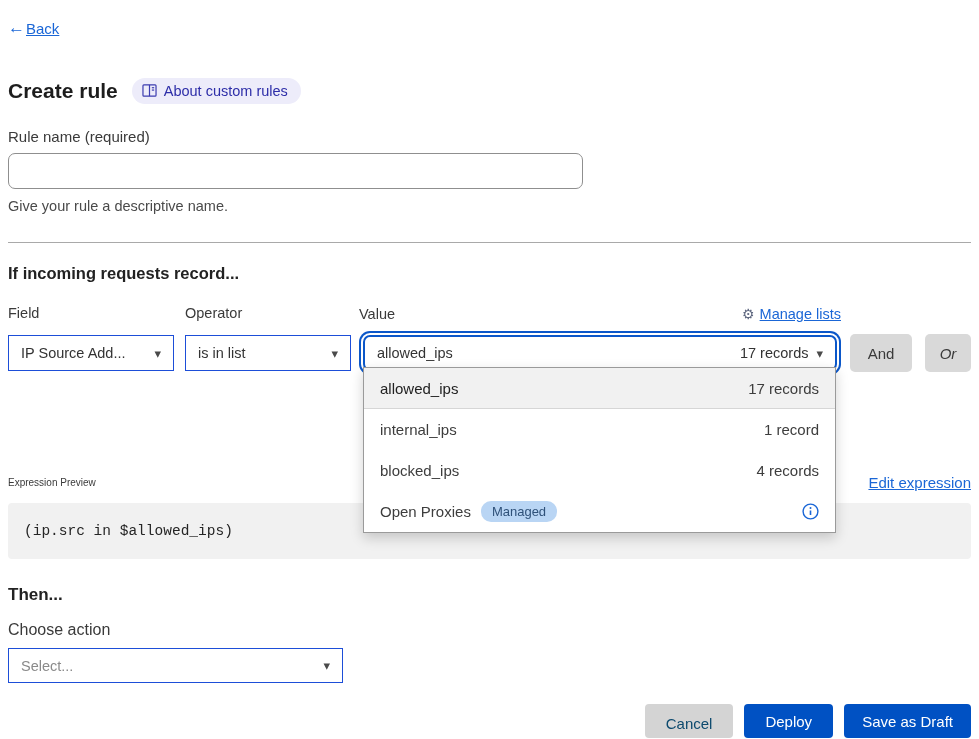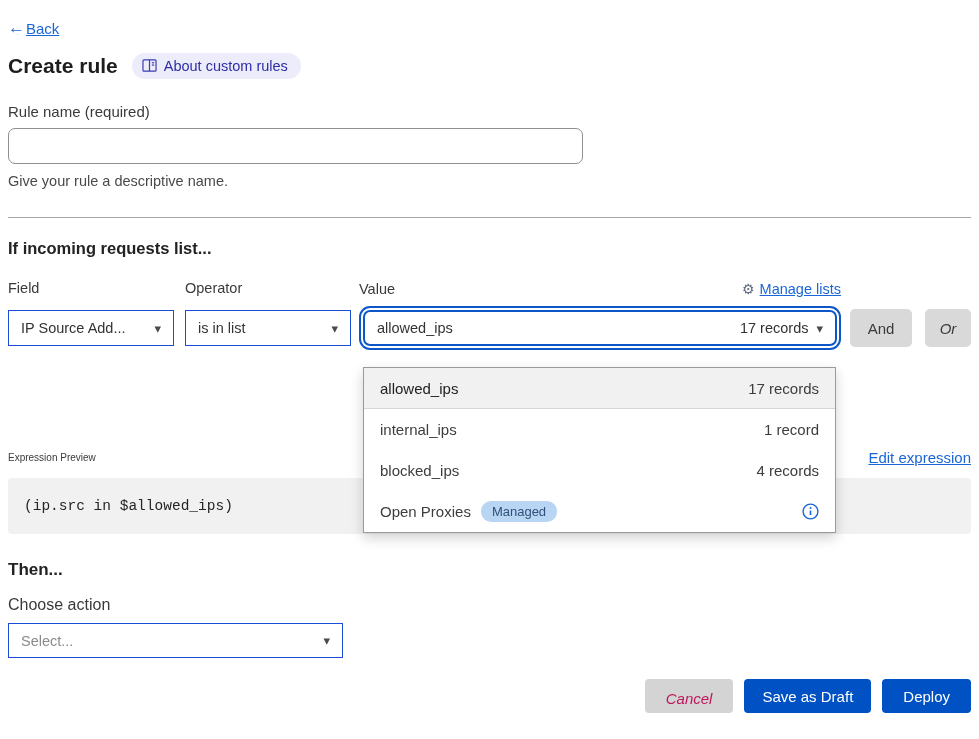--- a/index.html
+++ b/index.html
@@ -7,21 +7,21 @@
   body { font-family: "Liberation Sans", "DejaVu Sans", sans-serif; color: #313131; }
   .page { position: relative; width: 979px; height: 739px; padding: 18px 8px 0 8px; }
 
   
   .back-row { height: 20px; }
   .back-link { color: #1a66d6; font-size: 15px; text-decoration: none; cursor: pointer; display: inline-flex; align-items: center; }
   .back-link .arrow { text-decoration: none; font-size: 17px; margin-right: 1px; }
   .back-link .back-text { text-decoration: underline; }
 
   
-  .title-row { margin-top: 13px; height: 30px; display: flex; align-items: center; }
+  .title-row { margin-top: 38px; height: 30px; display: flex; align-items: center; }
   .page-title { font-size: 21px; font-weight: 700; color: #1d1d1d; }
   .about-badge { margin-left: 14px; display: inline-flex; align-items: center; gap: 7px;
     background: #edecfa; color: #2d2da8; font-size: 14.5px; padding: 5px 13px 5px 10px;
     border-radius: 13px; text-decoration: none; cursor: pointer; }
   .about-badge svg { display: block; }
 
   
   .form-label { margin-top: 22px; font-size: 15px; color: #3a3a3a; height: 18px; }
   .rule-name-input { margin-top: 7px; width: 575px; height: 36px; border: 1px solid #8f8f8f;
     border-radius: 7px; font-size: 15px; padding: 0 10px; outline: none; display: block;
@@ -83,21 +83,21 @@
   
   .then-heading { margin-top: 26px; font-size: 17px; font-weight: 700; color: #222; height: 20px; }
   .action-label { margin-top: 16px; font-size: 16px; color: #3a3a3a; height: 18px; }
   .action-select { margin-top: 9px; width: 335px; height: 35px; }
   .action-select .placeholder { color: #8a8a8a; }
 
   
   .footer { margin-top: 21px; display: flex; justify-content: flex-end; gap: 11px; }
   .footer button { height: 34px; border: none; border-radius: 4px; font-size: 15px; cursor: pointer;
     font-family: "Liberation Sans", sans-serif; }
-  .cancel-btn { background: #d4d4d4; color: #be185d; padding: 11px 21px; font-style: italic; }
+  .cancel-btn { background: #d4d4d4; color: #0c4a6e; padding: 11px 21px; }
   .btn-blue { background: #0051c3; color: #ffffff; }
   .save-draft-btn { padding: 0 18px; }
   .deploy-btn { padding: 0 21px; }
 </style>
 </head>
 <body>
 
 <div class="page">
 
   <div class="back-row">
@@ -121,21 +121,21 @@
       <span>About custom rules</span>
     </a>
   </div>
 
   <div class="form-label">Rule name (required)</div>
   <input class="rule-name-input" type="text" value="" style="">
   <div class="helper-text">Give your rule a descriptive name.</div>
 
   <hr class="divider">
 
-  <h2 class="section-heading">If incoming requests list...</h2>
+  <h2 class="section-heading">If incoming requests record...</h2>
 
   <div class="cond-labels">
     <div class="col-field">Field</div>
     <div class="col-operator">Operator</div>
     <div class="col-value">
       <span>Value</span>
       <a class="manage-link">
         <span class="gear">⚙</span>
         <span class="manage-text">Manage lists</span>
       </a>
@@ -198,17 +198,17 @@
 
   <h2 class="then-heading">Then...</h2>
   <div class="action-label">Choose action</div>
   <div class="select-box action-select">
     <span class="placeholder">Select...</span>
     <span class="chevron">▾</span>
   </div>
 
   <div class="footer">
     <button class="cancel-btn">Cancel</button>
+    <button class="btn-blue deploy-btn">Deploy</button>
     <button class="btn-blue save-draft-btn">Save as Draft</button>
-    <button class="btn-blue deploy-btn">Deploy</button>
   </div>
 
 </div>
 
 </body></html>

